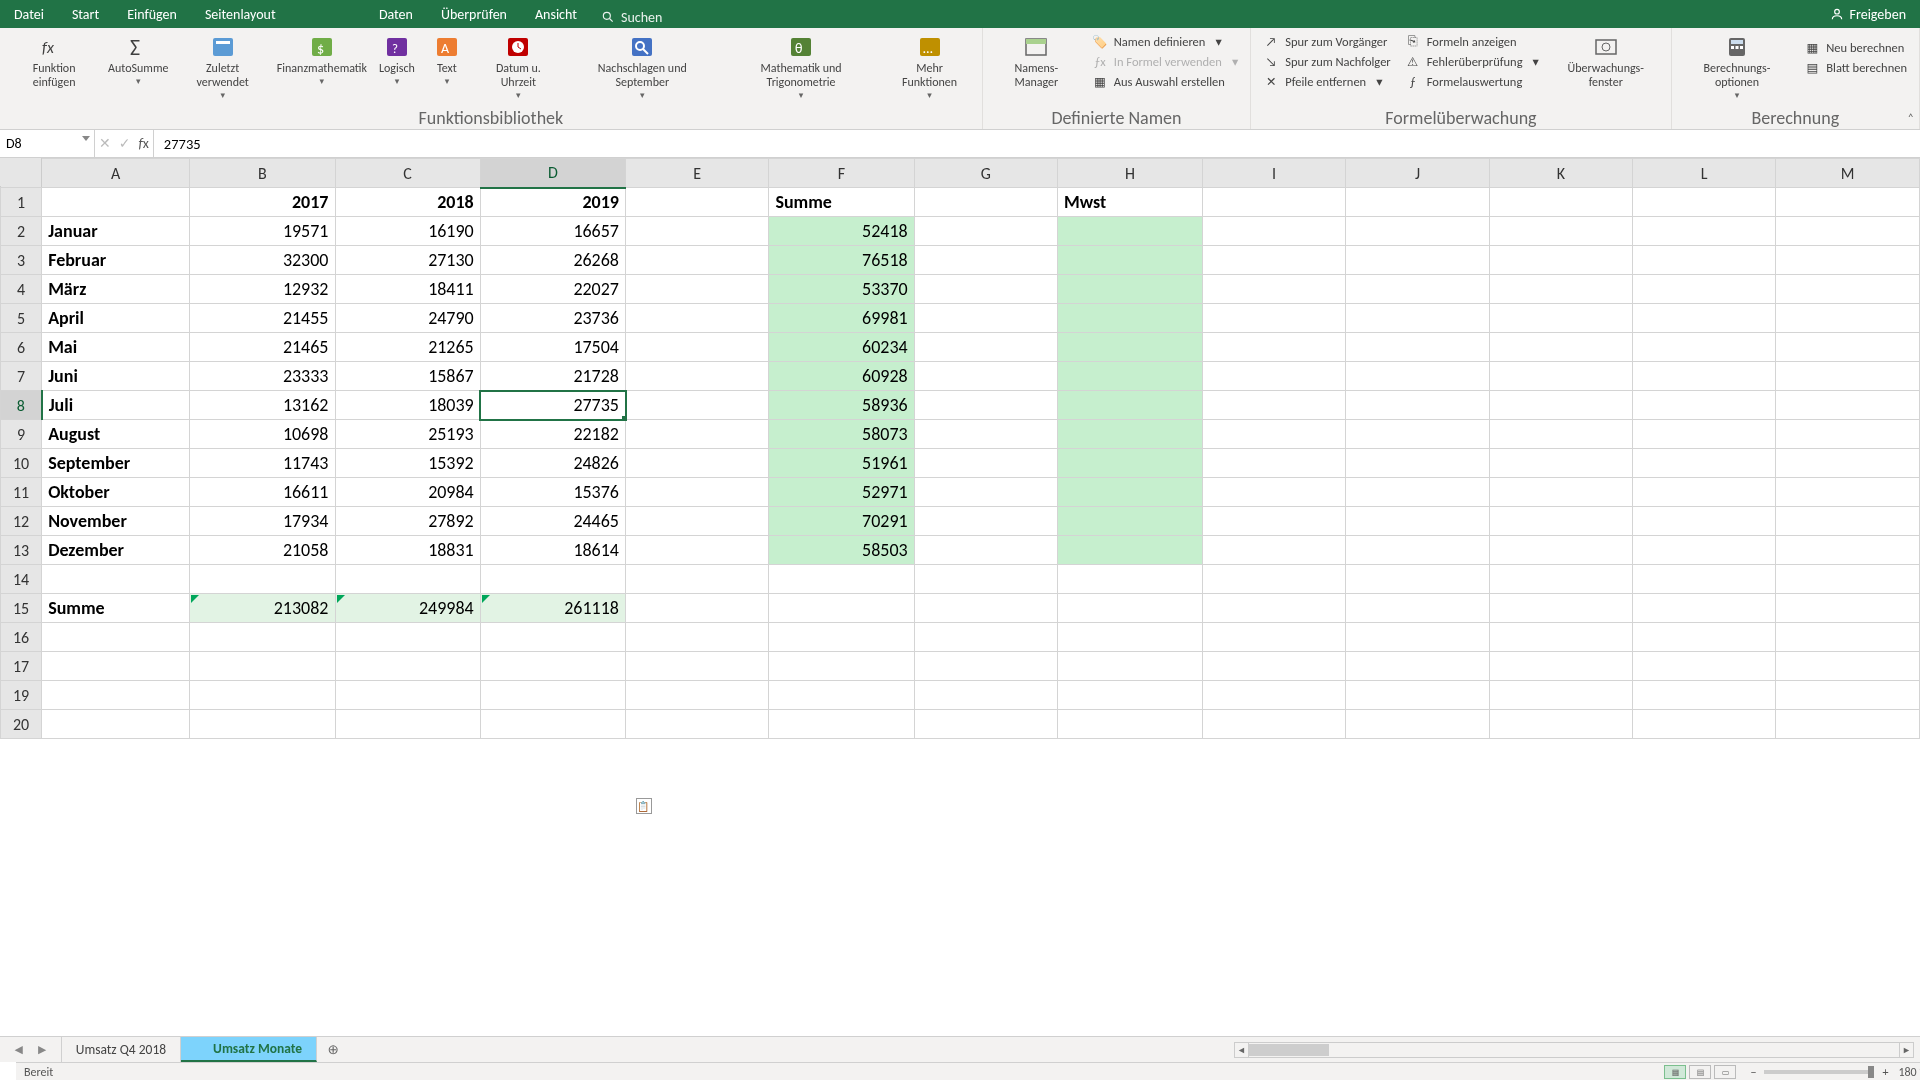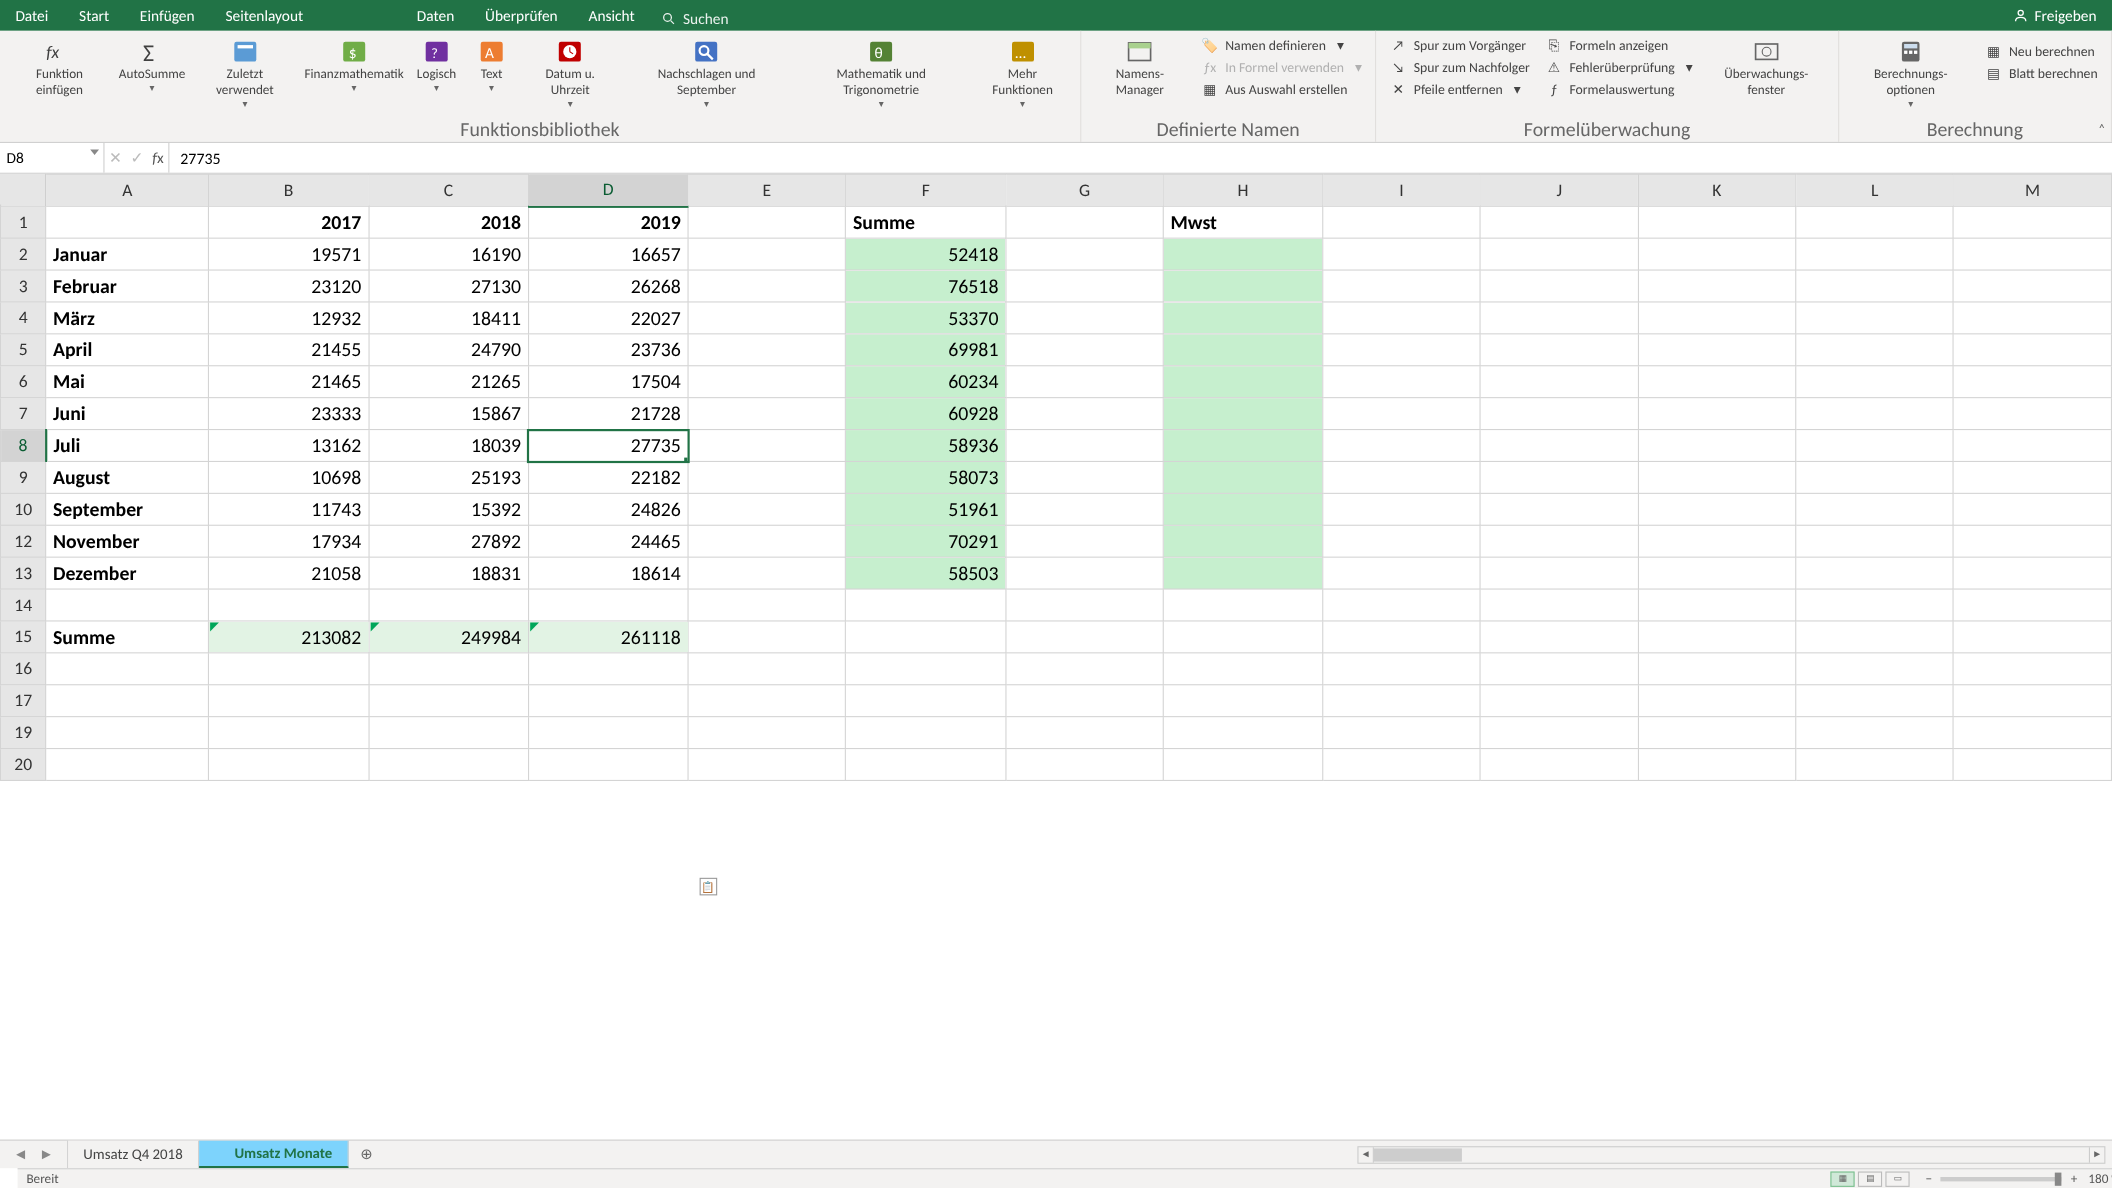--- a/index.html
+++ b/index.html
@@ -409,21 +409,21 @@
           <td class="grn"></td>
           <td></td>
           <td></td>
           <td></td>
           <td></td>
           <td></td>
         </tr>
         <tr>
           <th class="rowhdr">3</th>
           <td class="bold">Februar</td>
-          <td class="num">23120</td>
+          <td class="num">32300</td>
           <td class="num">27130</td>
           <td class="num">26268</td>
           <td></td>
           <td class="num grn">76518</td>
           <td></td>
           <td class="grn"></td>
           <td></td>
           <td></td>
           <td></td>
           <td></td>
@@ -526,20 +526,36 @@
           <td></td>
         </tr>
         <tr>
           <th class="rowhdr">10</th>
           <td class="bold">September</td>
           <td class="num">11743</td>
           <td class="num">15392</td>
           <td class="num">24826</td>
           <td></td>
           <td class="num grn">51961</td>
+          <td></td>
+          <td class="grn"></td>
+          <td></td>
+          <td></td>
+          <td></td>
+          <td></td>
+          <td></td>
+        </tr>
+        <tr>
+          <th class="rowhdr">11</th>
+          <td class="bold">Oktober</td>
+          <td class="num">16611</td>
+          <td class="num">20984</td>
+          <td class="num">15376</td>
+          <td></td>
+          <td class="num grn">52971</td>
           <td></td>
           <td class="grn"></td>
           <td></td>
           <td></td>
           <td></td>
           <td></td>
           <td></td>
         </tr>
         <tr>
           <th class="rowhdr">12</th>

